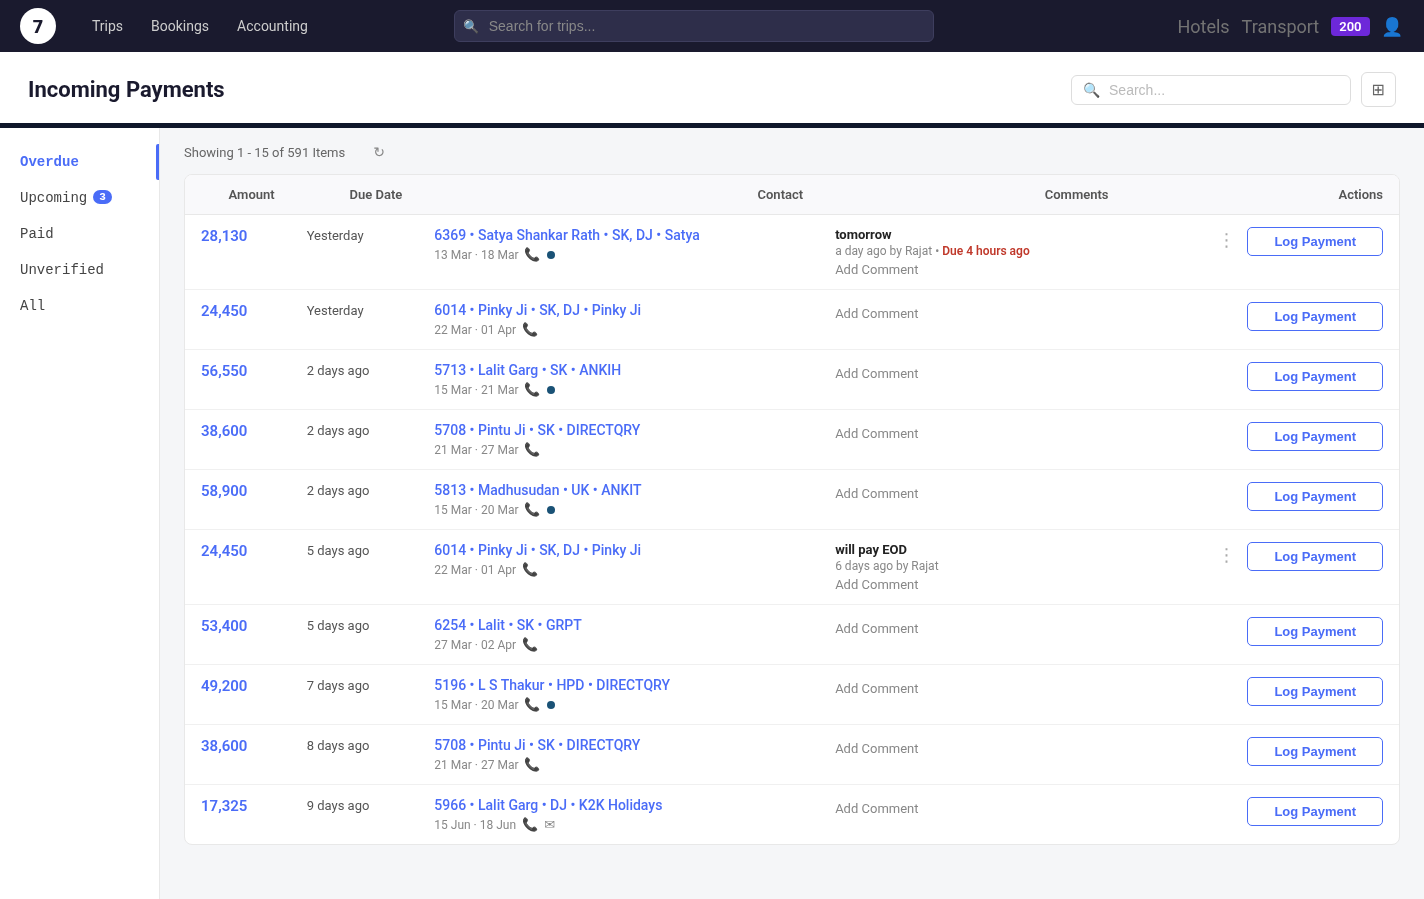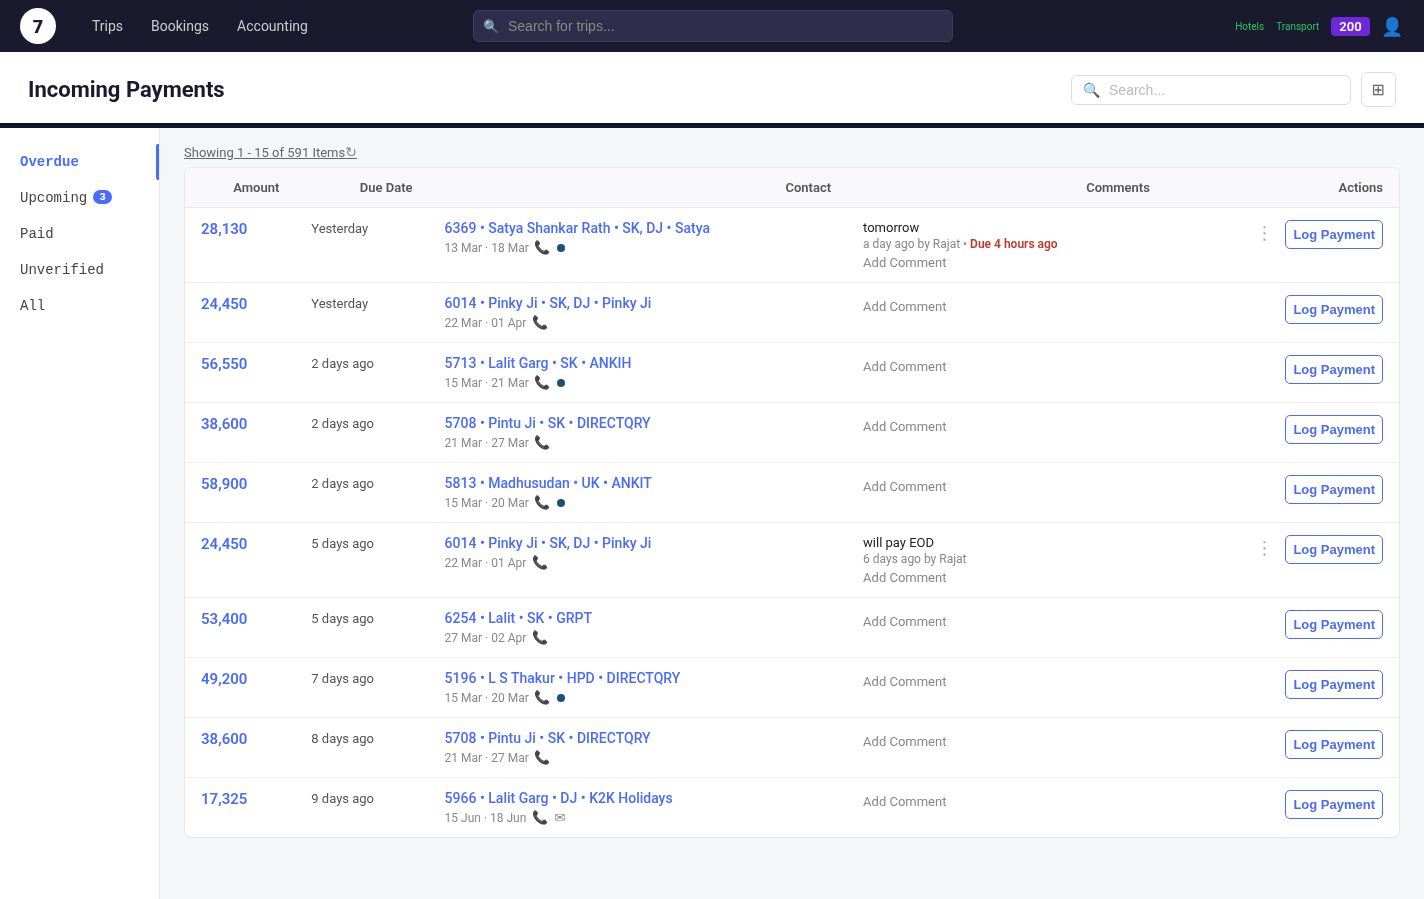--- a/index.html
+++ b/index.html
@@ -46,21 +46,21 @@
       padding: 7px 24px 7px 34px;
       font-size: 14px;
       outline: none;
     }
     .navbar-search input::placeholder { color: #888; }
     .search-icon-nav {
       position: absolute; left: 10px; top: 50%; transform: translateY(-50%);
       color: #888; font-size: 13px;
     }
     .navbar-right { display: flex; align-items: center; gap: 12px; margin-left: auto; }
-    .navbar-hotels, .navbar-transport { color: #22c55e; font-size: 10px; cursor: pointer; }
+    .navbar-hotels, .navbar-transport { color: #737373; font-size: 18px; cursor: pointer; }
     .navbar-badge {
       background: #6d28d9;
       color: #fff;
       border-radius: 4px;
       padding: 2px 8px;
       font-size: 13px;
       font-weight: 600;
     }
     .navbar-user { color: #ccc; font-size: 18px; cursor: pointer; }
 
@@ -126,22 +126,22 @@
       color: #fff;
       border-radius: 10px;
       font-size: 11px;
       padding: 1px 6px;
       font-weight: 600;
     }
 
     
     .content { flex: 1; padding: 16px 24px; }
     .content-meta {
-      display: flex; align-items: center; gap: 0;
-      margin-bottom: 7px; color: #666; font-size: 13px; text-decoration: underline;
+      display: flex; align-items: center; gap: 28px;
+      margin-bottom: 14px; color: #666; font-size: 13px;
     }
     .refresh-icon { cursor: pointer; color: #888; font-size: 14px; }
 
     
     .table-container {
       background: #fff;
       border: 1px solid #e8e8e8;
       border-radius: 8px;
       overflow: hidden;
     }
@@ -163,30 +163,30 @@
     .contact-main {
       color: #4a6cf7; font-size: 14px; font-weight: 500; margin-bottom: 4px; cursor: pointer;
     }
     .contact-meta {
       display: flex; align-items: center; gap: 6px;
       color: #888; font-size: 12px;
     }
     .contact-dot {
       width: 8px; height: 8px; border-radius: 50%; background: #1a5276; display: inline-block;
     }
-    .comment-label { font-weight: 400; color: #222; font-size: 13px; }
+    .comment-label { font-weight: 700; color: #222; font-size: 13px; }
     .comment-meta { color: #888; font-size: 12px; margin: 2px 0; }
     .comment-due { color: #c0392b; font-weight: 600; font-size: 12px; }
     .add-comment { color: #888; font-size: 13px; cursor: pointer; margin-top: 4px; }
     .actions-cell { text-align: right; white-space: nowrap; }
     .log-payment-btn {
       border: 1.5px solid #4a6cf7;
       background: #fff;
       color: #4a6cf7;
-      padding: 6px 7px;
+      padding: 6px 26px;
       border-radius: 5px;
       font-size: 13px;
       font-weight: 600;
       cursor: pointer;
     }
     .more-btn {
       background: none; border: none; cursor: pointer;
       color: #aaa; font-size: 18px; padding: 2px 6px; margin-right: 6px;
     }
     .phone-icon { font-size: 13px; color: #888; }

